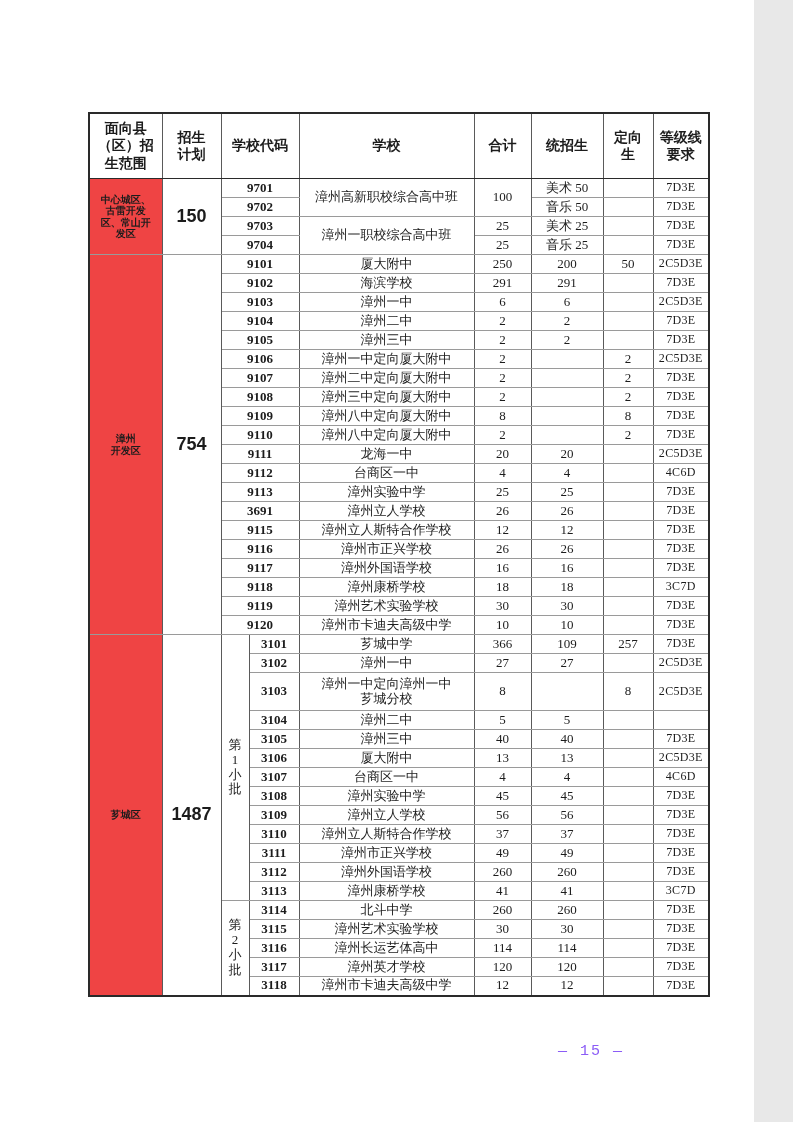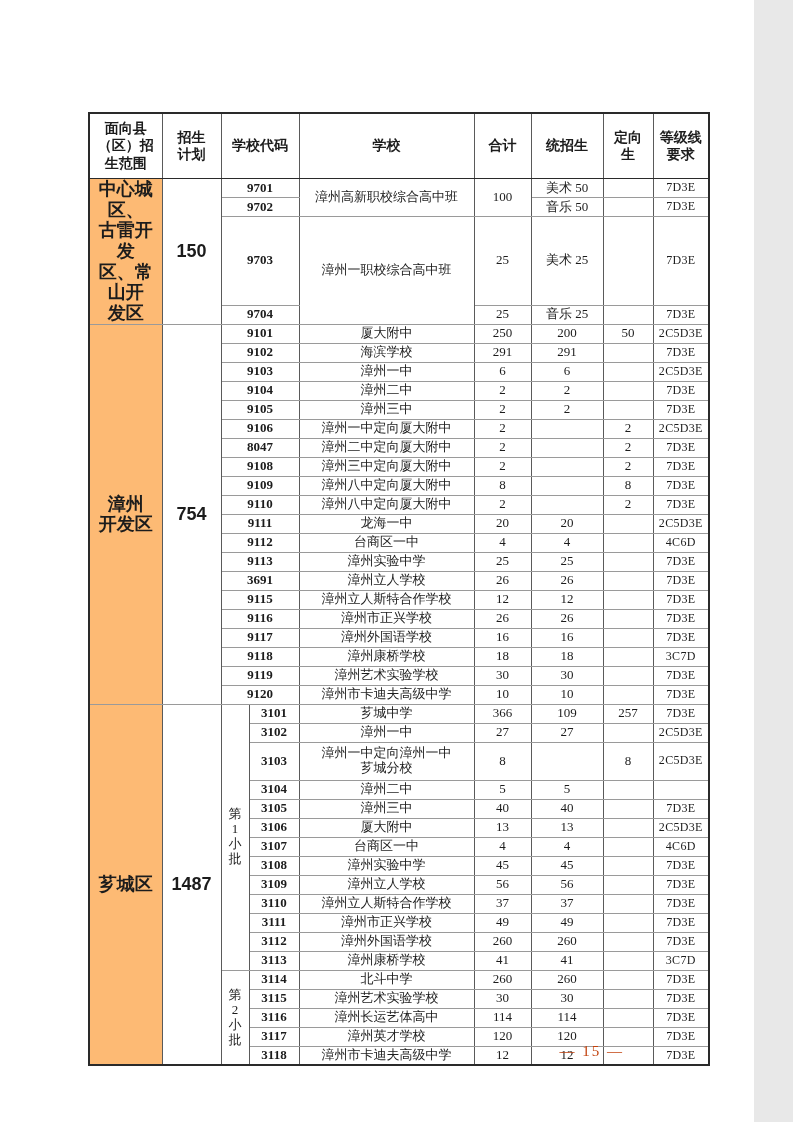--- a/index.html
+++ b/index.html
@@ -38,41 +38,41 @@
     font-size:14px;
     line-height:1.25;
     border-bottom:1.5px solid #2a2a2a;
   }
   .admission-table tbody tr{height:19px;}
   .admission-table tbody tr.tall{height:38px;}
   tr.section-start th, tr.section-start td{border-top:1.5px solid #2a2a2a;}
   .area-cell{
     font-family:"Liberation Sans","DejaVu Sans",sans-serif;
     font-weight:bold;
-    font-size:18px;
+    font-size:10px;
     line-height:1.3;
-    background:#fdba74;
+    background:#ef4444;
   }
   .plan-cell{
     font-family:"Liberation Sans","DejaVu Sans",sans-serif;
     font-weight:bold;
     font-size:18px;
   }
   .batch-cell{font-size:13px;line-height:1.35;}
   .code-cell{font-size:13px;font-weight:bold;}
   .school-cell{font-size:13px;}
   .num-cell{font-size:13px;}
   .grade-cell{font-size:12px;letter-spacing:.3px;}
   .page-number{
     position:absolute;
     top:1043px;right:130px;
     font-size:15px;
     letter-spacing:2px;
-    color:#c2410c;
-    font-family:Liberation Serif, serif;
+    color:#8b5cf6;
+    font-family:Liberation Mono, monospace;
   }
 </style>
 </head>
 <body>
 
 <div class="page">
   <table class="admission-table">
     <colgroup>
       <col style="width:73px">
       <col style="width:59px">
@@ -181,21 +181,21 @@
         </tr>
         <tr>
           <td colspan="2" class="code-cell">9106</td>
           <td class="school-cell">漳州一中定向厦大附中</td>
           <td class="num-cell">2</td>
           <td class="num-cell"></td>
           <td class="num-cell">2</td>
           <td class="grade-cell">2C5D3E</td>
         </tr>
         <tr>
-          <td colspan="2" class="code-cell">8047</td>
+          <td colspan="2" class="code-cell">9107</td>
           <td class="school-cell">漳州二中定向厦大附中</td>
           <td class="num-cell">2</td>
           <td class="num-cell"></td>
           <td class="num-cell">2</td>
           <td class="grade-cell">7D3E</td>
         </tr>
         <tr>
           <td colspan="2" class="code-cell">9108</td>
           <td class="school-cell">漳州三中定向厦大附中</td>
           <td class="num-cell">2</td>

